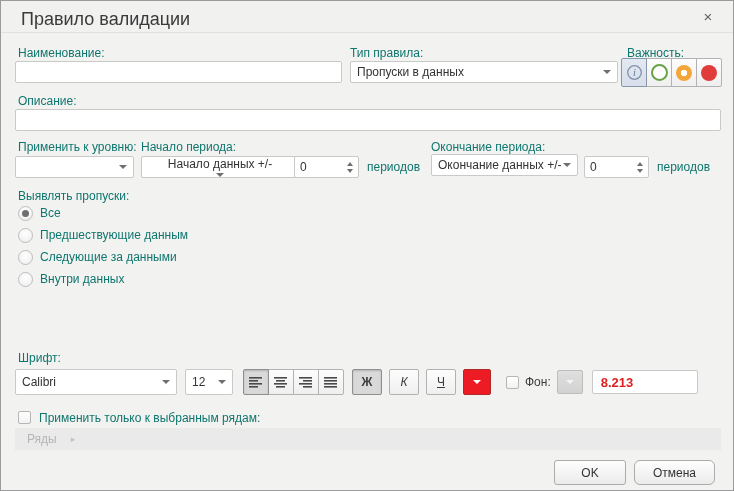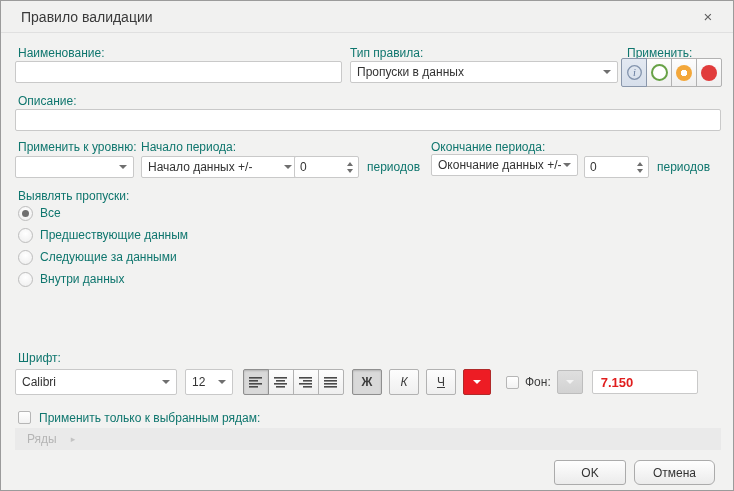--- a/index.html
+++ b/index.html
@@ -1,20 +1,20 @@
 <!DOCTYPE html>
 <html><head>
 <meta charset="utf-8">
 <style>
   html,body{margin:0;padding:0;background:#d8d8d8;font-family:"Liberation Sans",sans-serif;}
   .dialog{position:relative;width:734px;height:491px;box-sizing:border-box;background:#f2f2f1;
     border:1px solid #9b9b9b;overflow:hidden;font-size:12px;color:#3d3d3d;}
   
   .titlebar{position:absolute;left:0;top:0;right:0;height:31px;background:#f1f1f0;border-bottom:1px solid #e0e0e0;}
-  .title{position:absolute;left:20px;top:8px;font-size:14px;color:#3a3a3a;}
+  .title{position:absolute;left:20px;top:8px;font-size:18px;color:#3a3a3a;}
   .close-btn{position:absolute;right:14px;top:6px;width:22px;height:20px;text-align:center;
     font-size:15px;color:#5f5f5f;cursor:pointer;line-height:20px;}
   .lbl{position:absolute;white-space:nowrap;color:#0f766e;}
   
   .txt{position:absolute;box-sizing:border-box;height:22px;border:1px solid #c9c9c9;border-radius:2px;
     background:#fff;padding:0 5px;font-family:"Liberation Sans",sans-serif;font-size:12px;color:#333;outline:none;}
   .combo{position:absolute;box-sizing:border-box;height:22px;border:1px solid #c9c9c9;border-radius:2px;
     background:#fff;display:flex;align-items:center;padding:0 6px;cursor:default;}
   .combo .val{flex:1;overflow:hidden;white-space:nowrap;color:#333;}
   .arr{width:0;height:0;border-left:4px solid transparent;border-right:4px solid transparent;
@@ -82,21 +82,21 @@
 
   <span class="lbl" style="left:17px;top:45px;">Наименование:</span>
   <input class="txt" style="left: 14px; top: 60px; width: 327px;" value="">
 
   <span class="lbl" style="left:349px;top:45px;">Тип правила:</span>
   <div class="combo" style="left:349px;top:60px;width:268px;">
     <span class="val">Пропуски в данных</span>
     <span class="arr"></span>
   </div>
 
-  <span class="lbl" style="left:626px;top:45px;">Применить:</span>
+  <span class="lbl" style="left:626px;top:45px;">Важность:</span>
   <div style="position:absolute;left:620px;top:57px;display:flex;">
     <div class="seg first sel" style="width:26px;height:29px;">
       <svg width="17" height="17" viewBox="0 0 17 17">
         <circle cx="8.5" cy="8.5" r="6.8" fill="none" stroke="#8293ad" stroke-width="1.3"></circle>
         <text x="8.5" y="12" font-family="Liberation Serif, serif" font-style="italic" font-size="10.5" fill="#64799c" text-anchor="middle">i</text>
       </svg>
     </div>
     <div class="seg" style="width:26px;height:29px;">
       <span class="ring"></span>
     </div>
@@ -113,21 +113,21 @@
 
   <span class="lbl" style="left:17px;top:139px;">Применить к уровню:</span>
   <span class="lbl" style="left:140px;top:139px;">Начало периода:</span>
   <span class="lbl" style="left:430px;top:139px;">Окончание периода:</span>
 
   <div class="combo" style="left:14px;top:155px;width:119px;">
     <span class="val"></span>
     <span class="arr"></span>
   </div>
 
-  <div class="combo" style="left:140px;top:155px;width:158px;">
+  <div class="combo" style="left:140px;top:155px;width:158px;flex-direction:column;">
     <span class="val">Начало данных +/-</span>
     <span class="arr"></span>
   </div>
   <div class="spin" style="left:293px;top:155px;width:65px;">
     <input value="0" style="">
     <span class="arrows">
       <span class="tri-up"></span>
       <span class="tri-dn"></span>
     </span>
   </div>
@@ -204,21 +204,21 @@
     <div class="tbtn" style="width:30px;height:26px;margin-left:7px;font-style:italic;">К</div>
     <div class="tbtn" style="width:30px;height:26px;margin-left:7px;text-decoration:underline;">Ч</div>
     <div class="colorbtn" style="margin-left:7px;">
       <span class="arr"></span>
     </div>
     <span class="chk" style="margin-left:15px;"></span>
     <span style="margin-left:6px;">Фон:</span>
     <div class="graybtn" style="margin-left:6px;">
       <span class="arr"></span>
     </div>
-    <div class="preview" style="margin-left:9px;">7.150</div>
+    <div class="preview" style="margin-left:9px;">8.213</div>
   </div>
 
   <span class="chk abs" style="left:17px;top:410px;"></span>
   <span class="lbl" style="left:38px;top:410px;">Применить только к выбранным рядам:</span>
   <div class="series-bar">
     <span class="crumb">Ряды</span>
     <span class="crumb-arr">▸</span>
   </div>
 
   <button class="btn" style="left:553px;top:459px;width:72px;">OK</button>

